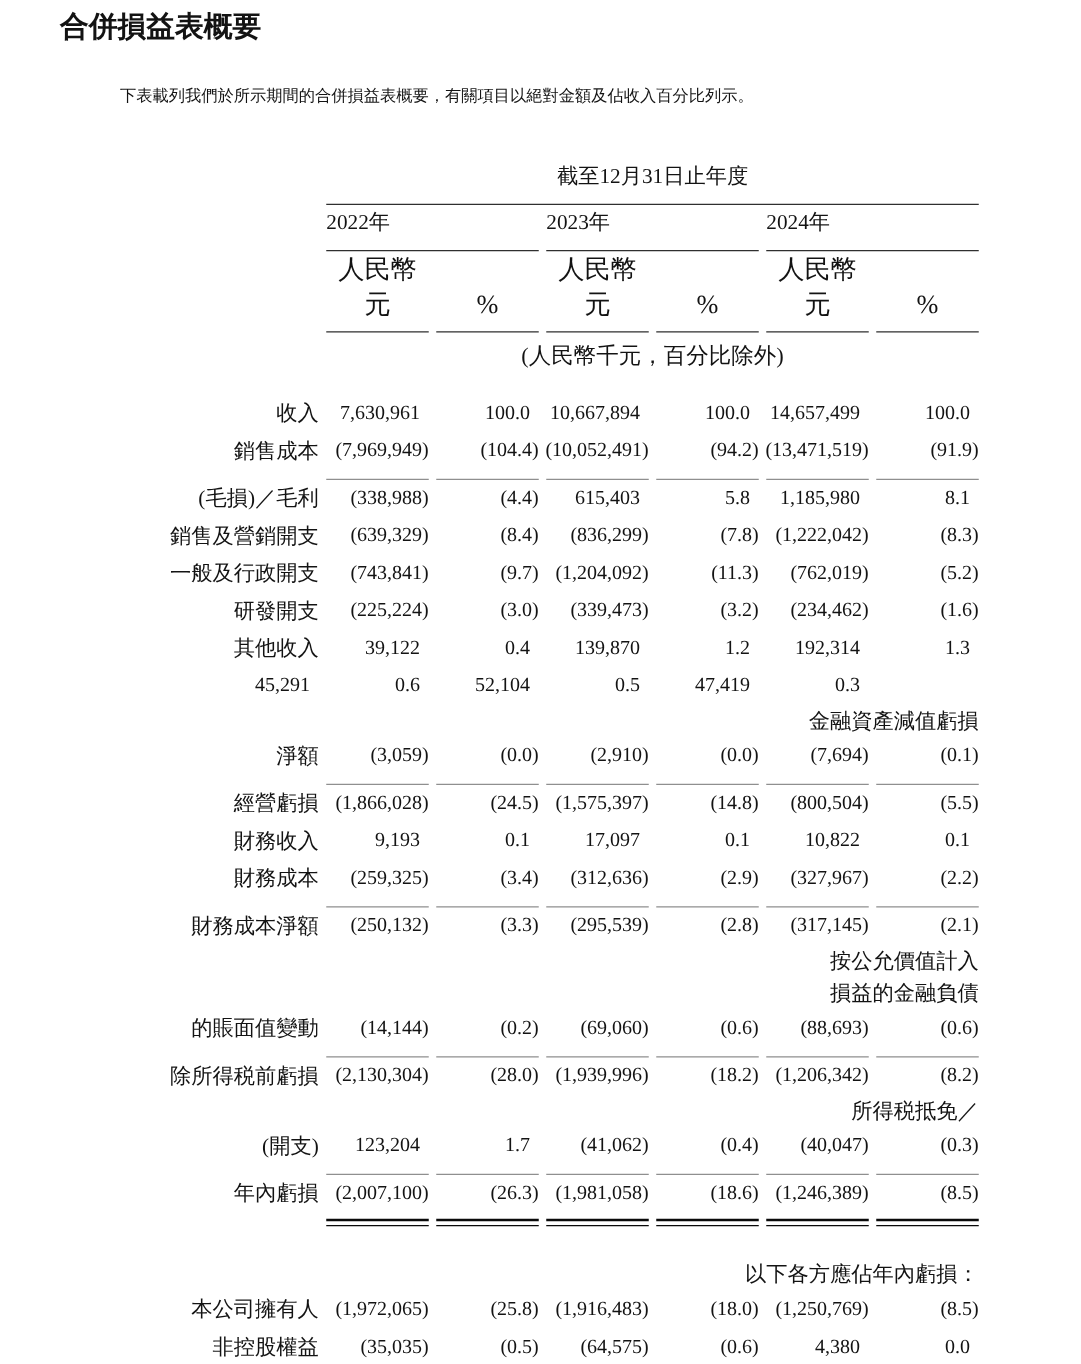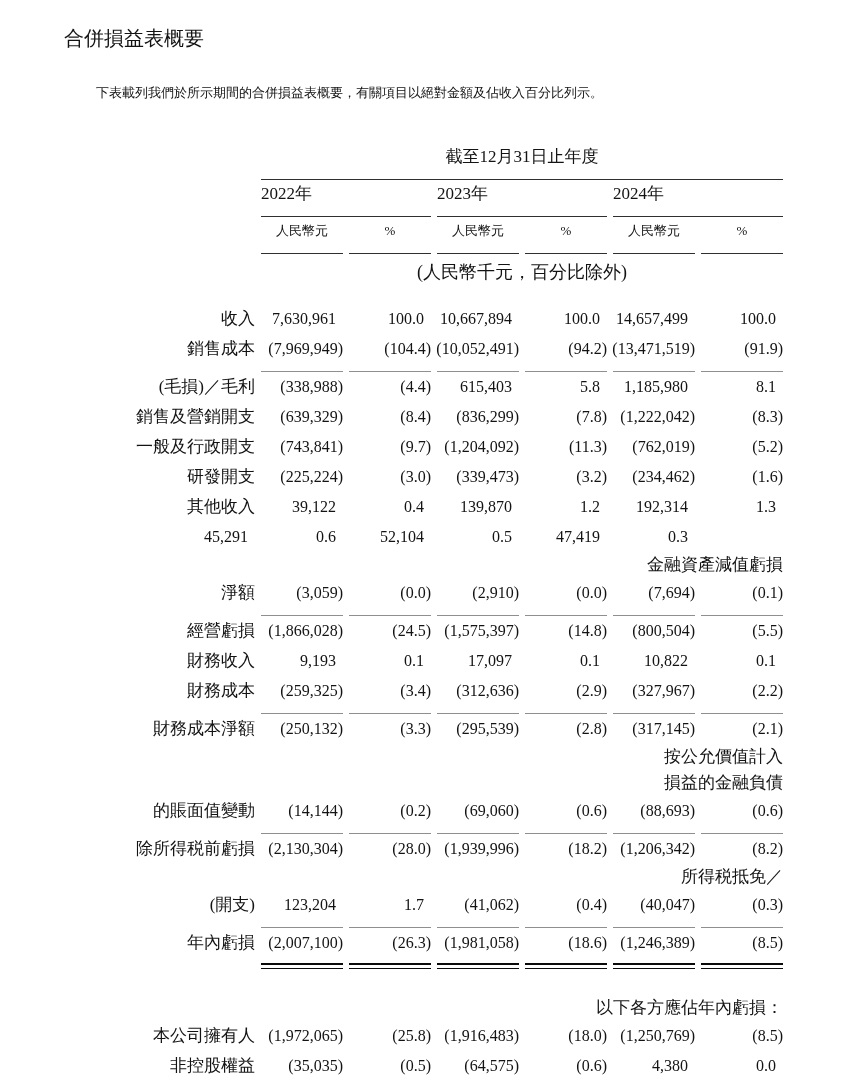--- a/index.html
+++ b/index.html
@@ -1,38 +1,38 @@
 <!DOCTYPE html>
 <html><head>
 <meta charset="utf-8">
 <style>
   html,body{margin:0;padding:0;background:#ffffff;}
   body{width:865px;height:1091px;overflow:hidden;color:#131313;
        font-family:"Liberation Serif","DejaVu Serif",serif;}
   .page{padding:10px 0 0 48px;}
-  .doc-title{font-size:20px;font-weight:normal;margin:16px;line-height:24px;}
+  .doc-title{font-size:23px;font-weight:bold;margin:0;line-height:24px;}
   .intro{font-size:13px;line-height:33px;margin:26px 42px 0 0;text-indent:48px;
          text-align:justify;width:775px;}
   .tbl{margin:34px 0 0 47px;width:688px;}
   .row{display:grid;grid-template-columns:160px 88px 88px 88px 88px 88px 88px;
        align-items:end;line-height:30px;font-size:17px;}
   .row.wrap{line-height:26px;}
   .row.hrow{line-height:28px;}
   .b{font-weight:normal;}
   .lbl{grid-column:1;white-space:nowrap;text-align:right;}
   .lbl.full{grid-column:1 / -1;}
   .ind{padding-left:28px;font-family:Liberation Serif, serif;}
   .num{display:flex;justify-content:flex-end;white-space:nowrap;
        font-size:16px;margin-left:6px;padding-right:7px;}
   .num.paren{padding-right:0;}
   .span6{grid-column:2 / span 6;margin-left:6px;text-align:center;}
   .span2{grid-column:span 2;margin-left:6px;text-align:left;}
   .phead{font-size:17px;}
   .yr{font-size:17px;}
-  .chead{margin-left:6px;text-align:center;font-size:13px;}
+  .chead{margin-left:6px;text-align:center;font-size:21px;}
   .note{font-size:18px;line-height:36px;}
   
   .rlh{border-bottom:1.5px solid #2f2f2f;height:8px;}
   .r1{margin-left:6px;border-bottom:1px solid #8f8f8f;height:7px;}
   .r2{margin-left:6px;border-top:2.5px solid #0a0a0a;border-bottom:1px solid #0a0a0a;
       height:3px;margin-top:5px;margin-bottom:2px;}
   .tbody{margin-top:14px;}
   .section-gap{margin-top:24px;}
 </style>
 </head>

